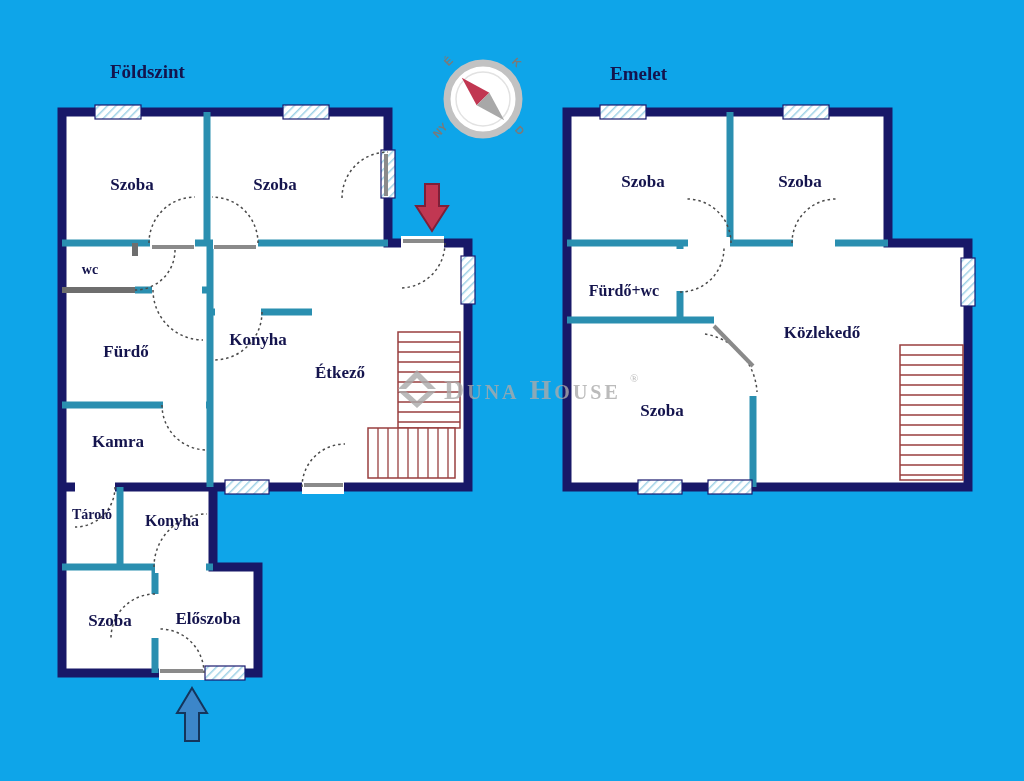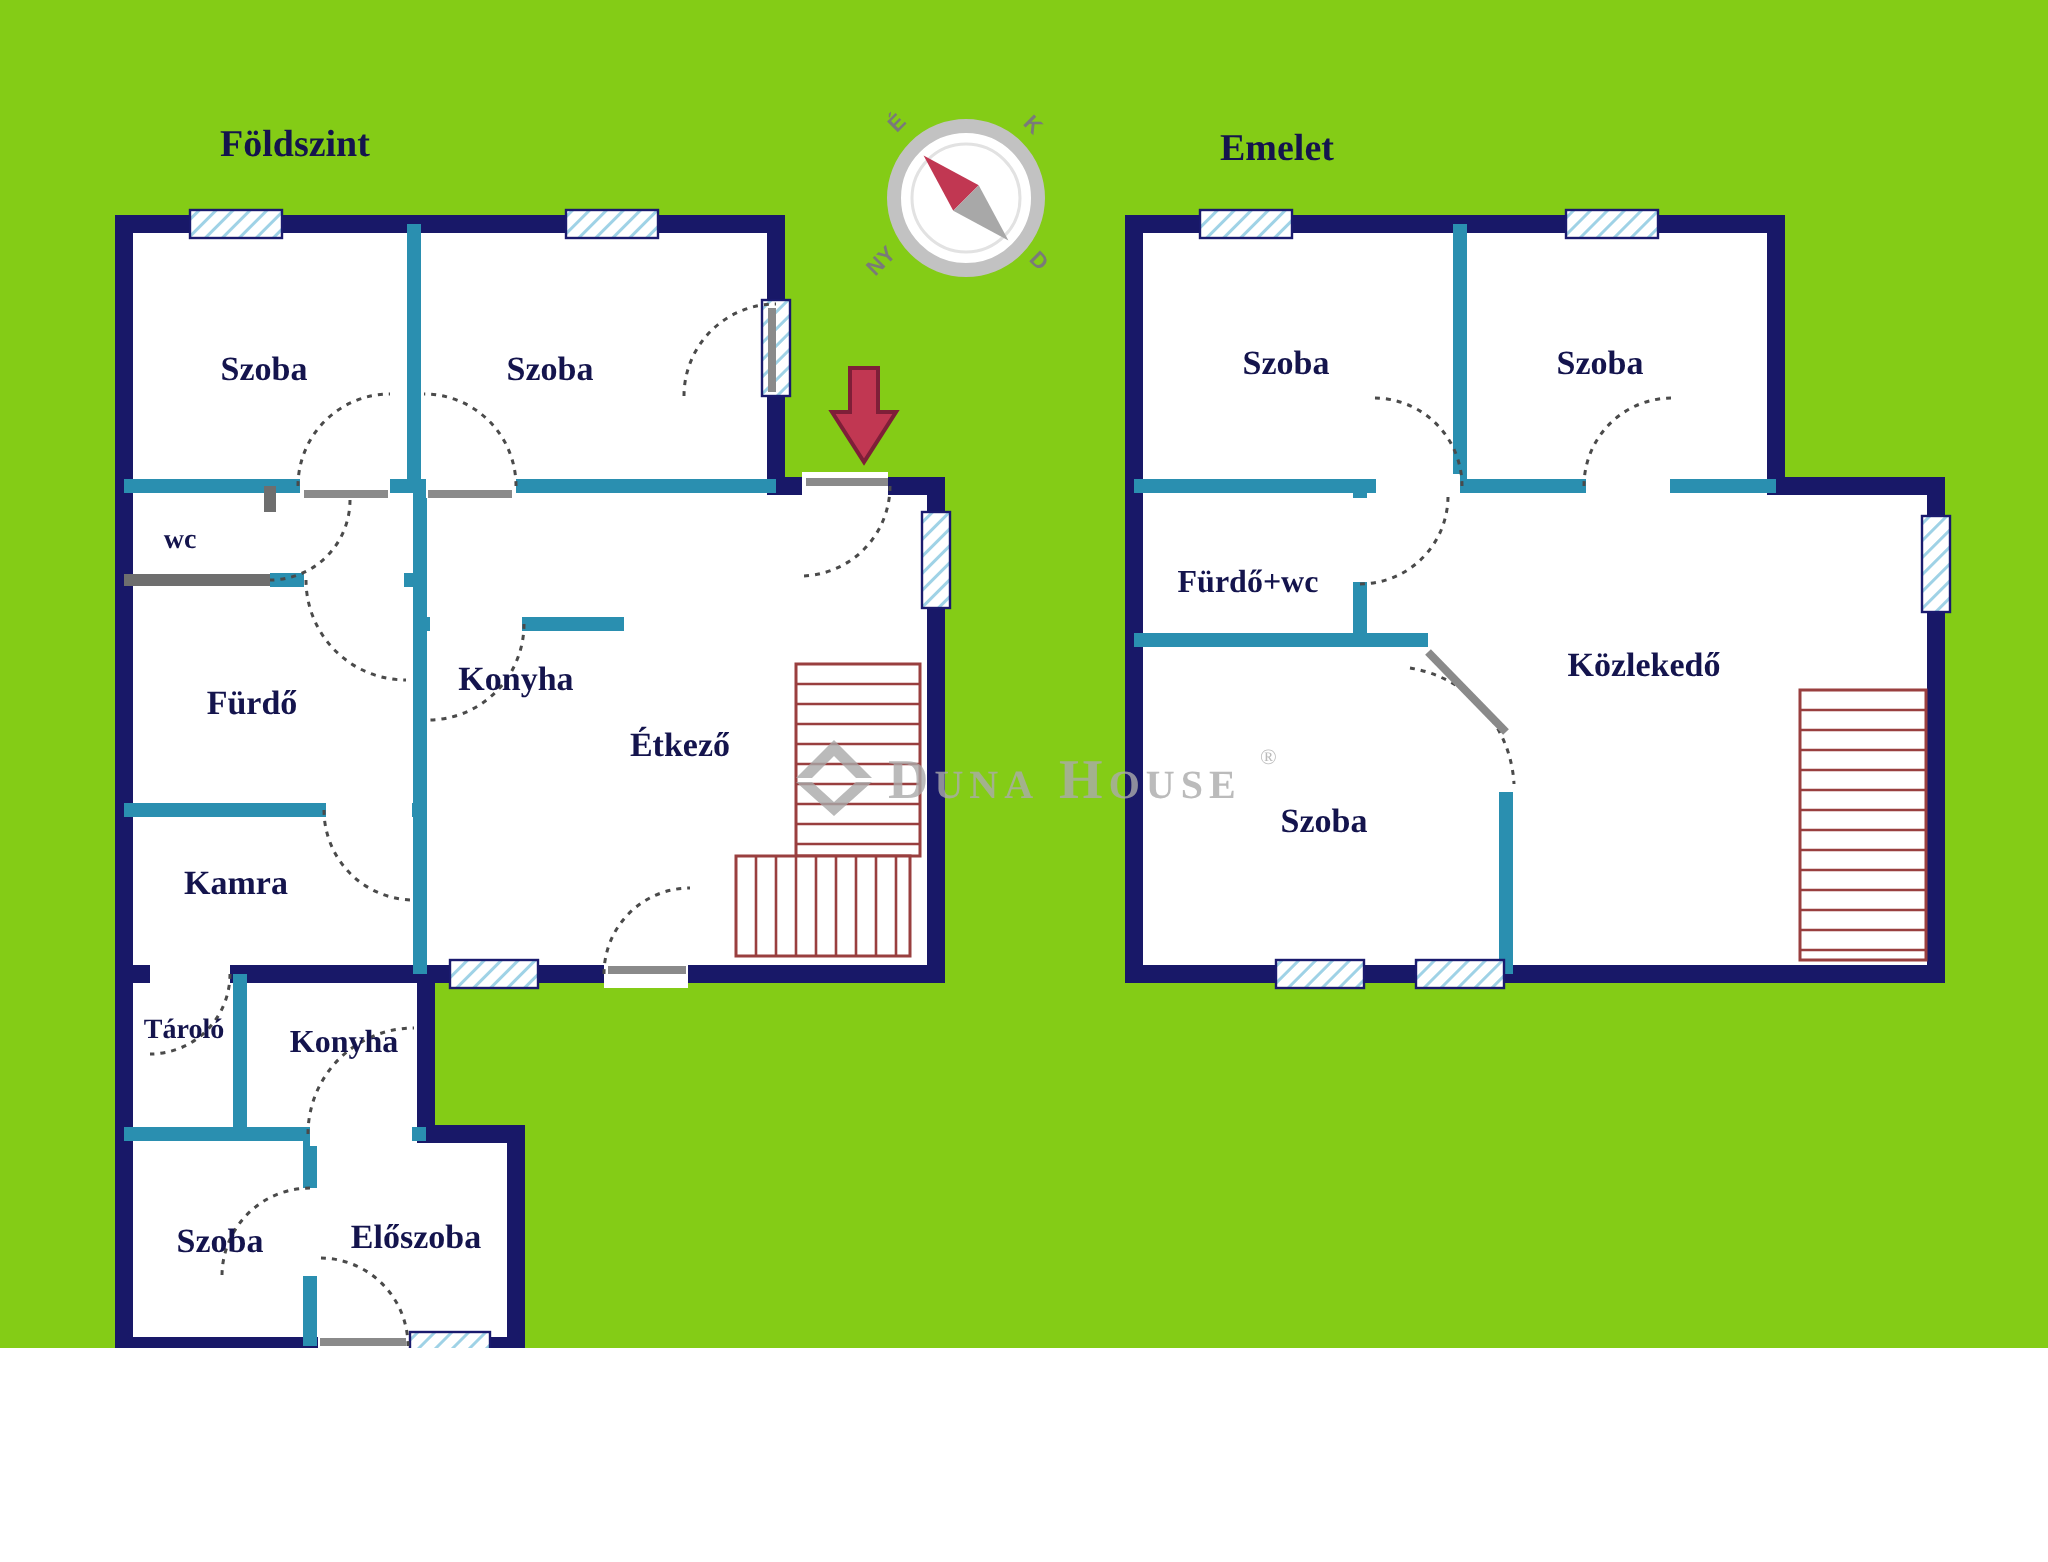--- a/index.html
+++ b/index.html
@@ -1,16 +1,16 @@
 <!DOCTYPE html>
 <html><head>
 <meta charset="utf-8">
 <style>
   html,body{margin:0;padding:0;background:#fff;}
-  .stage{position:relative;width:1024px;height:674px;background:#84cc16;overflow:hidden;}
+  .stage{position:relative;width:1024px;height:781px;background:#0ea5e9;overflow:hidden;}
   svg{display:block;}
   .wall{stroke:#181868;stroke-width:9;fill:none;}
   .wallfill{fill:#ffffff;}
   .part{stroke:#2a8fb0;stroke-width:7;fill:none;}
   .graywall{stroke:#6e6e6e;stroke-width:6;fill:none;}
   .gap{fill:#ffffff;stroke:none;}
   .arc{fill:none;stroke:#4a4a4a;stroke-width:1.5;stroke-dasharray:2.5 3;}
   .leaf{stroke:#8a8a8a;stroke-width:4;fill:none;}
   .win{fill:url(#hatch);stroke:#1a1a6e;stroke-width:1.2;}
   .stairbox{fill:#ffffff;stroke:#993f3f;stroke-width:1.5;}

